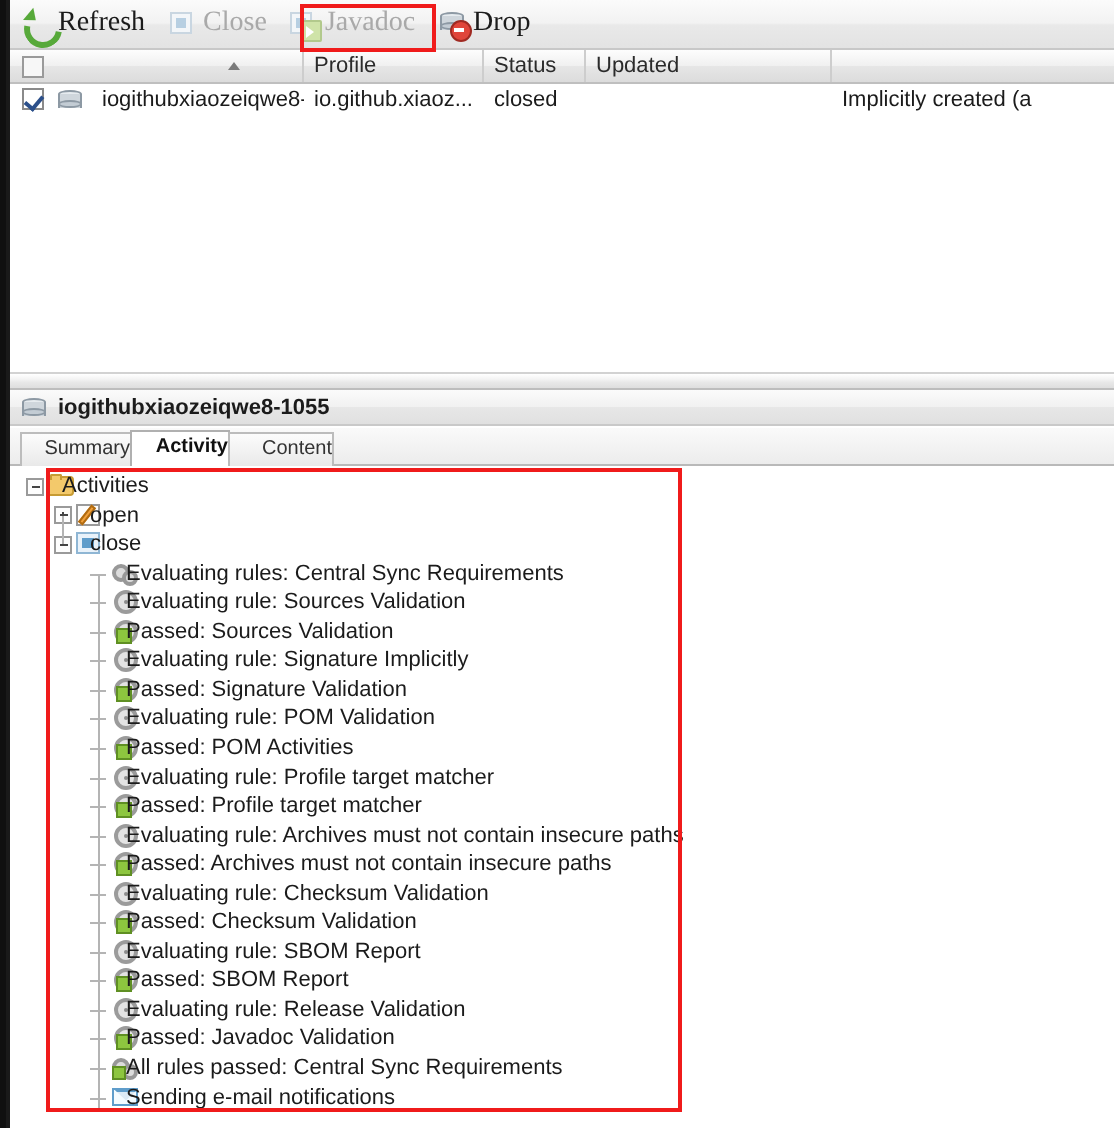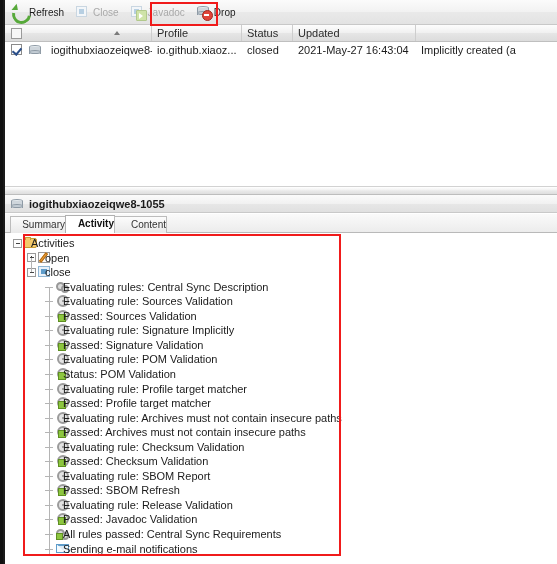--- a/index.html
+++ b/index.html
@@ -26,21 +26,21 @@
     background:linear-gradient(to bottom,#fbfbfb 0%,#f2f2f2 48%,#e9e9e9 52%,#e3e3e3 100%);
     border-bottom:1px solid #c8c8c8;
     display:flex;align-items:center;
     padding-left:3px;box-sizing:border-box;
   }
   .tbtn{
     display:flex;align-items:center;height:21px;padding:0 5px 0 2px;
     margin-right:2px;border:1px solid transparent;border-radius:2px;
     white-space:nowrap;cursor:default;
   }
-  .tbtn .lbl{font-size:10px;color:#1b1b1b;padding-left:2px;letter-spacing:0px;}
+  .tbtn .lbl{font-size:14px;color:#1b1b1b;padding-left:2px;letter-spacing:0px;font-family:Liberation Serif, serif;}
   .tbtn.disabled .lbl{color:#a9a9a9;}
   .tbtn-ico{width:16px;height:16px;position:relative;flex:none;}
 
   
   .ico-refresh:before{
     content:"";position:absolute;left:1px;top:1px;width:13px;height:13px;
     border:3px solid #57a93a;border-radius:50%;
     border-right-color:transparent;border-top-color:transparent;
     transform:rotate(-35deg);
   }
@@ -220,21 +220,20 @@
       <span class="row-db">
         <span class="db" style="top:1px;">
             <span class="top"></span>
             <span class="body"></span>
             <span class="bot"></span>
           </span>
       </span>
       <div class="td" style="left:41px;width:106px;">iogithubxiaozeiqwe8-1055</div>
       <div class="td" style="left:147px;width:90px;">io.github.xiaoz...</div>
       <div class="td" style="left:237px;width:51px;">closed</div>
-      <div class="td" style="left:288px;width:123px;">2021-May-27 16:43:04</div>
       <div class="td" style="left:411px;width:141px;">Implicitly created (a</div>
     </div>
 
     <div class="grid-body"></div>
   </div>
 
   <div class="splitter"></div>
 
   <div class="bot-panel">
 
@@ -276,21 +275,21 @@
             <span class="ti-closebox"></span>
           </span>
           <span class="lbl">close</span>
         </div>
         <div class="node" style="left: 40px; top: 45.7px;">
           <span class="tline-h" style="left: 0px; top: 7px; width: 8px;"></span>
           <span class="ti">
             <span class="gearsm"></span>
             <span class="gearsm2"></span>
           </span>
-          <span class="lbl">Evaluating rules: Central Sync Description</span>
+          <span class="lbl">Evaluating rules: Central Sync Requirements</span>
         </div>
         <div class="node" style="left: 40px; top: 60.2px;">
           <span class="tline-h" style="left: 0px; top: 7px; width: 8px;"></span>
           <span class="ti">
             <span class="gear"></span>
           </span>
           <span class="lbl">Evaluating rule: Sources Validation</span>
         </div>
         <div class="node" style="left: 40px; top: 74.8px;">
           <span class="tline-h" style="left: 0px; top: 7px; width: 8px;"></span>
@@ -321,21 +320,21 @@
             <span class="gear"></span>
           </span>
           <span class="lbl">Evaluating rule: POM Validation</span>
         </div>
         <div class="node" style="left: 40px; top: 133px;">
           <span class="tline-h" style="left: 0px; top: 7px; width: 8px;"></span>
           <span class="ti">
             <span class="gear"></span>
             <span class="greenblock"></span>
           </span>
-          <span class="lbl">Status: POM Validation</span>
+          <span class="lbl">Passed: POM Activities</span>
         </div>
         <div class="node" style="left: 40px; top: 147.5px;">
           <span class="tline-h" style="left: 0px; top: 7px; width: 8px;"></span>
           <span class="ti">
             <span class="gear"></span>
           </span>
           <span class="lbl">Evaluating rule: Profile target matcher</span>
         </div>
         <div class="node" style="left: 40px; top: 162.1px;">
           <span class="tline-h" style="left: 0px; top: 7px; width: 8px;"></span>
@@ -381,21 +380,21 @@
             <span class="gear"></span>
           </span>
           <span class="lbl">Evaluating rule: SBOM Report</span>
         </div>
         <div class="node" style="left: 40px; top: 249.4px;">
           <span class="tline-h" style="left: 0px; top: 7px; width: 8px;"></span>
           <span class="ti">
             <span class="gear"></span>
             <span class="greenblock"></span>
           </span>
-          <span class="lbl">Passed: SBOM Refresh</span>
+          <span class="lbl">Passed: SBOM Report</span>
         </div>
         <div class="node" style="left: 40px; top: 263.9px;">
           <span class="tline-h" style="left: 0px; top: 7px; width: 8px;"></span>
           <span class="ti">
             <span class="gear"></span>
           </span>
           <span class="lbl">Evaluating rule: Release Validation</span>
         </div>
         <div class="node" style="left: 40px; top: 278.4px;">
           <span class="tline-h" style="left: 0px; top: 7px; width: 8px;"></span>

